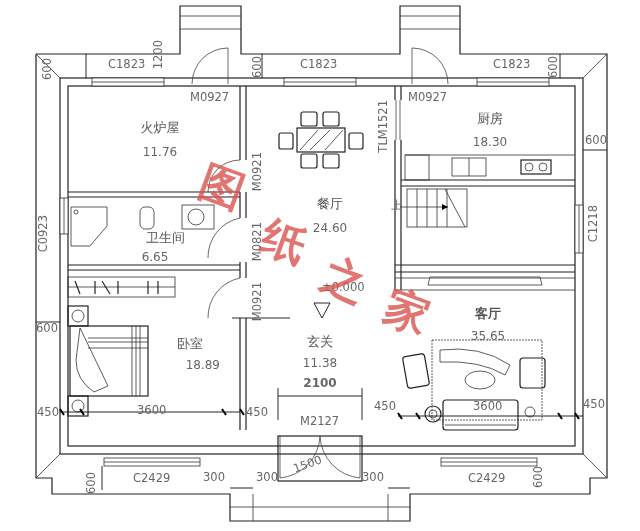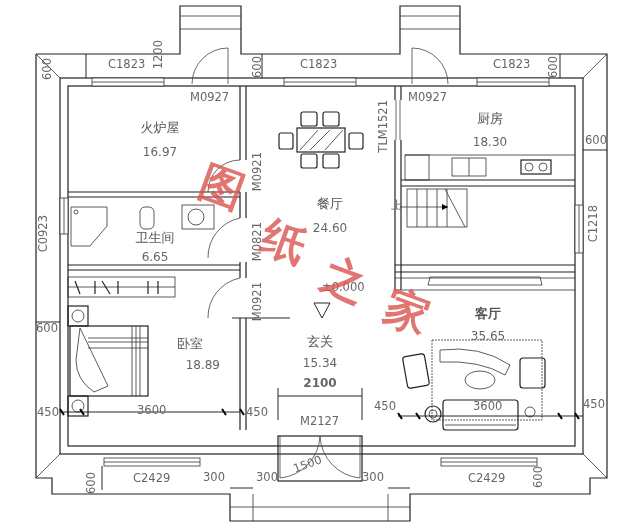--- a/index.html
+++ b/index.html
@@ -209,31 +209,31 @@
     <line class="dim" x1="560" y1="54" x2="560" y2="78"></line>
     <line class="dim" x1="102" y1="466" x2="102" y2="490"></line>
     <line class="dim" x1="230" y1="488" x2="253" y2="488"></line>
     <line class="dim" x1="388" y1="488" x2="410" y2="488"></line>
     <line class="dim" x1="232" y1="318" x2="290" y2="318"></line>
     <polyline class="dim" points="314,303 322,318 330,303 314,303"></polyline>
   </g>
 </svg>
 
 <div class="lbl room" style="left:130px;top:121px;width:60px;">火炉屋</div>
-<div class="lbl area" style="left:130px;top:146px;width:60px;">16.97</div>
+<div class="lbl area" style="left:130px;top:146px;width:60px;">11.76</div>
 <div class="lbl room" style="left:460px;top:112px;width:60px;">厨房</div>
 <div class="lbl area" style="left:460px;top:136px;width:60px;">18.30</div>
 <div class="lbl room" style="left:300px;top:197px;width:60px;">餐厅</div>
 <div class="lbl area" style="left:300px;top:222px;width:60px;">24.60</div>
-<div class="lbl room" style="left:125px;top:231px;width:60px;">卫生间</div>
+<div class="lbl room" style="left:125px;top:231px;width:60px;text-align:right;">卫生间</div>
 <div class="lbl area" style="left:125px;top:251px;width:60px;">6.65</div>
 <div class="lbl room" style="left:160px;top:337px;width:60px;">卧室</div>
 <div class="lbl area" style="left:160px;top:359px;width:60px;text-align:right;">18.89</div>
 <div class="lbl room" style="left:290px;top:335px;width:60px;">玄关</div>
-<div class="lbl area" style="left:290px;top:357px;width:60px;">15.34</div>
+<div class="lbl area" style="left:290px;top:357px;width:60px;">11.38</div>
 <div class="lbl area" style="left:290px;top:377px;width:60px;font-weight:bold;">2100</div>
 <div class="lbl room" style="left:458px;top:307px;width:60px;font-weight:bold;">客厅</div>
 <div class="lbl area" style="left:458px;top:330px;width:60px;">35.65</div>
 
 <div class="lbl dl" style="left:108px;top:59px;">C1823</div>
 <div class="lbl dl" style="left:300px;top:59px;">C1823</div>
 <div class="lbl dl" style="left:493px;top:59px;">C1823</div>
 <div class="lbl dl vert" style="left:38px;top:215px;">C0923</div>
 <div class="lbl dl vert" style="left:588px;top:205px;">C1218</div>
 <div class="lbl dl" style="left:133px;top:473px;">C2429</div>

